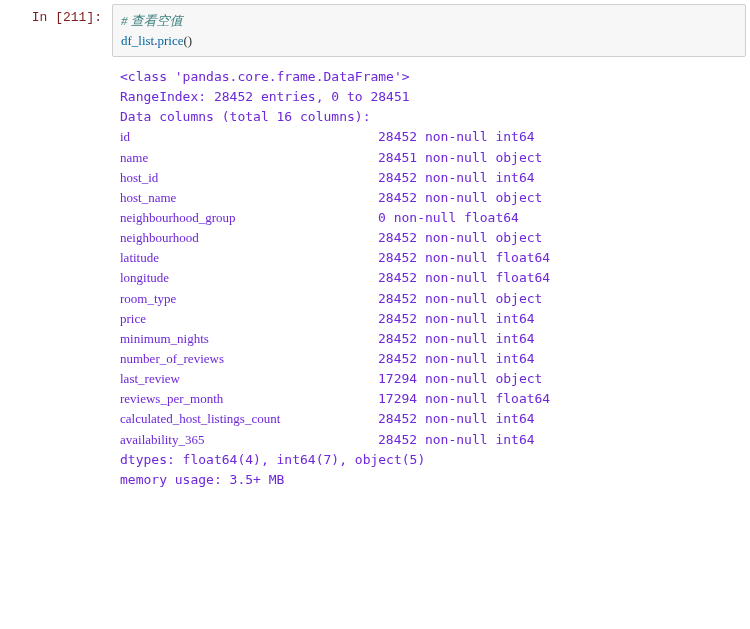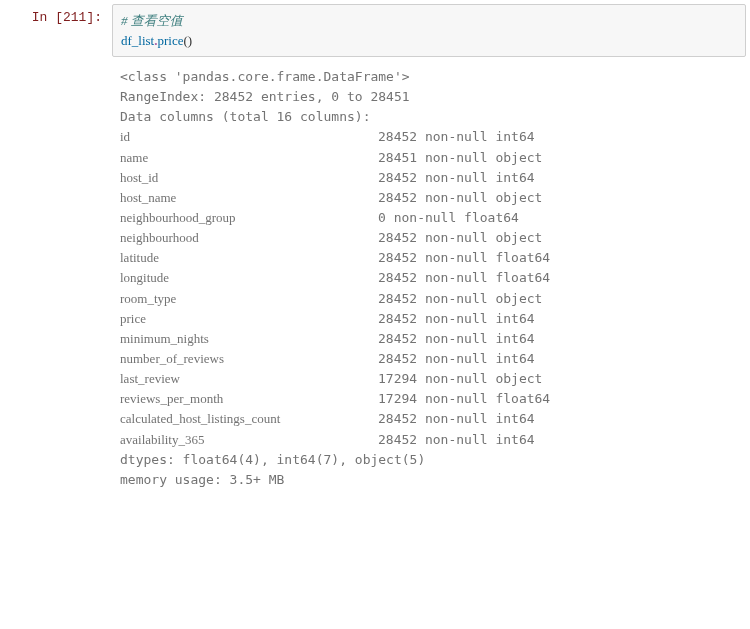--- a/index.html
+++ b/index.html
@@ -42,21 +42,21 @@
     }
     .tok-comment { color: #408080; font-style: italic; }
     .tok-name    { color: #0369a1; }
     .tok-op      { color: #a860a8; font-weight: bold; }
     .tok-paren   { color: #333333; }
     .output {
       padding: 10px 0 0 8px;
       font-family: "SimSun", "DejaVu Sans Mono", "Menlo", "Consolas", monospace;
       white-space: pre;
       line-height: 1.55;
-      color: #737373;
+      color: #6d28d9;
     }
     .out-line { display: block; }
     .col-name { display: inline-block; width: 258px; font-family: Liberation Serif, serif; }
   </style>
 </head>
 <body>
 
 <div class="cell">
   <div class="prompt"><span>In [211]:</span></div>
   <div class="cell-body">

